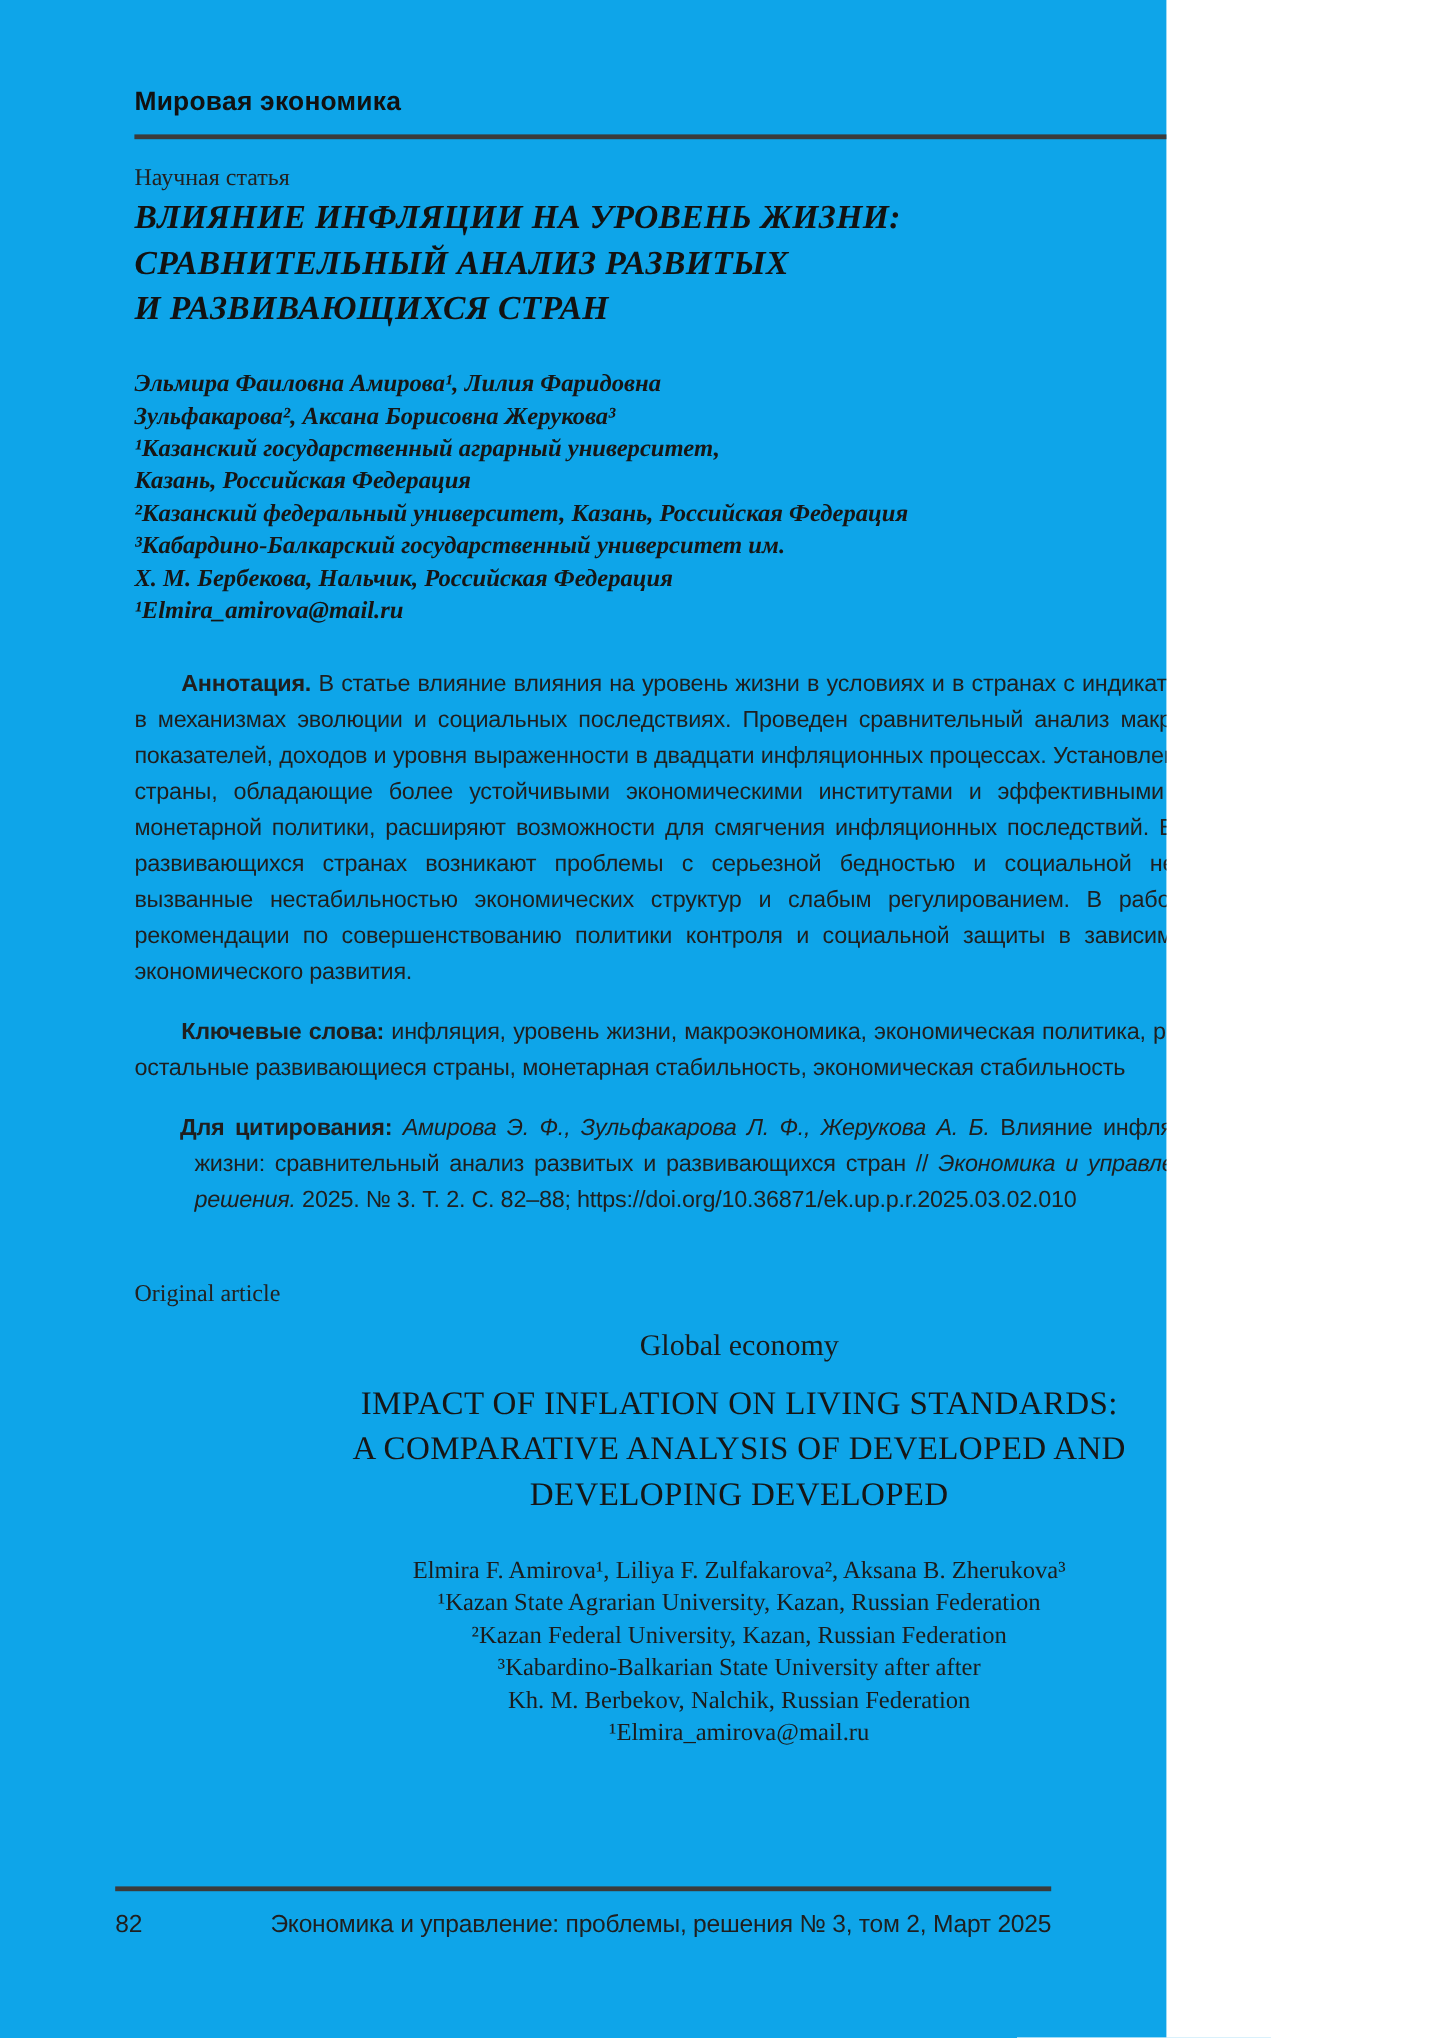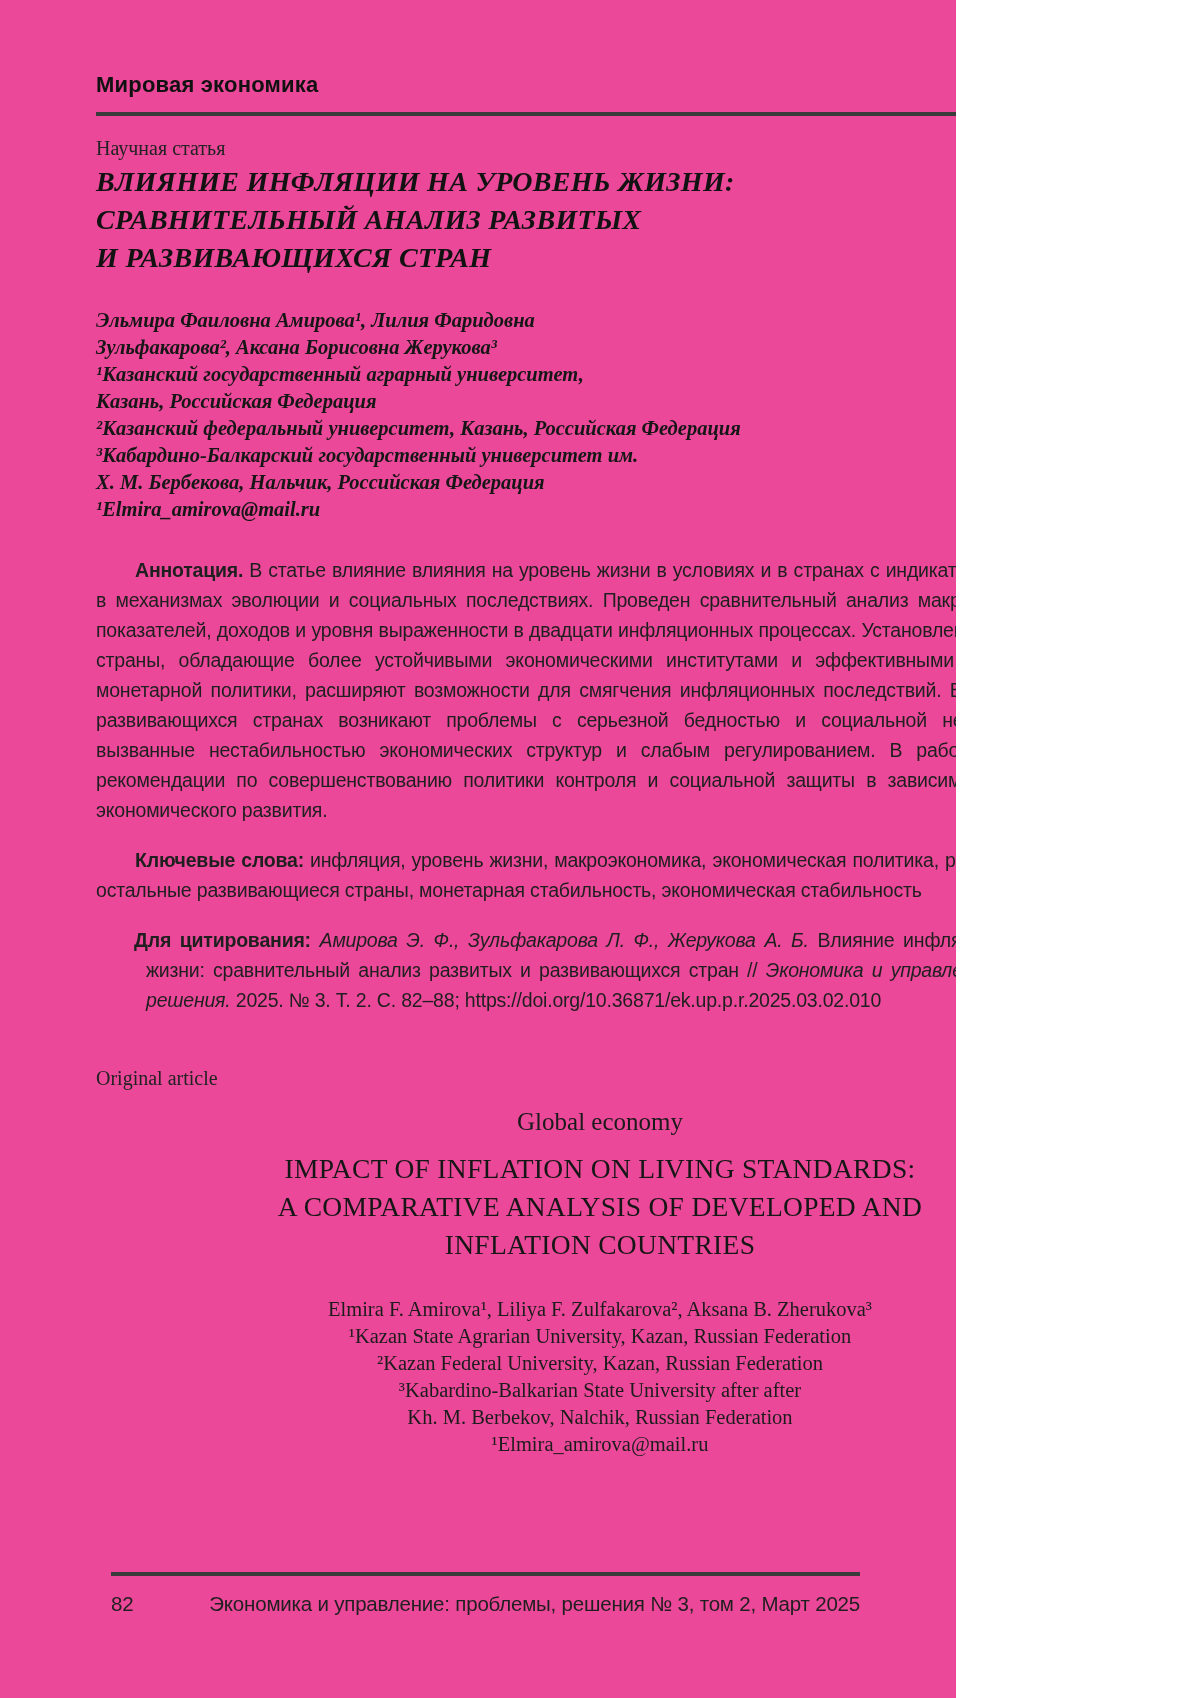--- a/index.html
+++ b/index.html
@@ -4,24 +4,25 @@
 <style>
   html, body {
     margin: 0;
     padding: 0;
     background: #ffffff;
   }
   .page {
     position: relative;
     width: 956px;
     height: 1698px;
-    background: #ec4899;
+    background: #0ea5e9;
     color: #1c1c1c;
     overflow: hidden;
     font-family: "Liberation Serif", serif;
+    padding-left: 16px;
   }
   .content {
     margin: 0 96px;
     width: 1008px;
   }
 
   
   .kicker {
     padding-top: 72px;
     font-family: "Liberation Sans", sans-serif;
@@ -127,21 +128,21 @@
     color: #1c1c1c;
   }
   .authors-en a {
     color: inherit;
     text-decoration: none;
   }
 
   
   .footer {
     position: absolute;
-    left: 111px;
+    left: 96px;
     right: 96px;
     top: 1572px;
   }
   .footer-rule {
     border: none;
     border-top: 4px solid #3b3b3b;
     height: 0;
     margin: 0;
   }
   .footer-row {
@@ -190,21 +191,21 @@
     <p class="para para-indent" style="margin-top:0;"><span class="lead">Ключевые слова:</span> <span>инфляция, уровень жизни, макроэкономика, экономическая политика, развитые страны, остальные развивающиеся страны, монетарная стабильность, экономическая стабильность</span></p>
 
     <p class="para citation"><span class="lead">Для цитирования:</span> <span class="it">Амирова Э. Ф., Зульфакарова Л. Ф., Жерукова А. Б.</span> <span>Влияние инфляции на уровень жизни: сравнительный анализ развитых и развивающихся стран //</span> <span class="it">Экономика и управление: проблемы, решения.</span> <span>2025. № 3. Т. 2. С. 82–88;</span> <a href="#">https://doi.org/10.36871/ek.up.p.r.2025.03.02.010</a></p>
 
     <div class="article-type-en">Original article</div>
     <div class="section-en">Global economy</div>
 
     <div class="title-en">
       <div>IMPACT OF INFLATION ON LIVING STANDARDS:</div>
       <div>A COMPARATIVE ANALYSIS OF DEVELOPED AND</div>
-      <div>INFLATION COUNTRIES</div>
+      <div>DEVELOPING DEVELOPED</div>
     </div>
 
     <div class="authors-en">
       <div>Elmira F. Amirova¹, Liliya F. Zulfakarova², Aksana B. Zherukova³</div>
       <div>¹Kazan State Agrarian University, Kazan, Russian Federation</div>
       <div>²Kazan Federal University, Kazan, Russian Federation</div>
       <div>³Kabardino-Balkarian State University after after</div>
       <div>Kh. M. Berbekov, Nalchik, Russian Federation</div>
       <div><a href="#">¹Elmira_amirova@mail.ru</a></div>
     </div>

